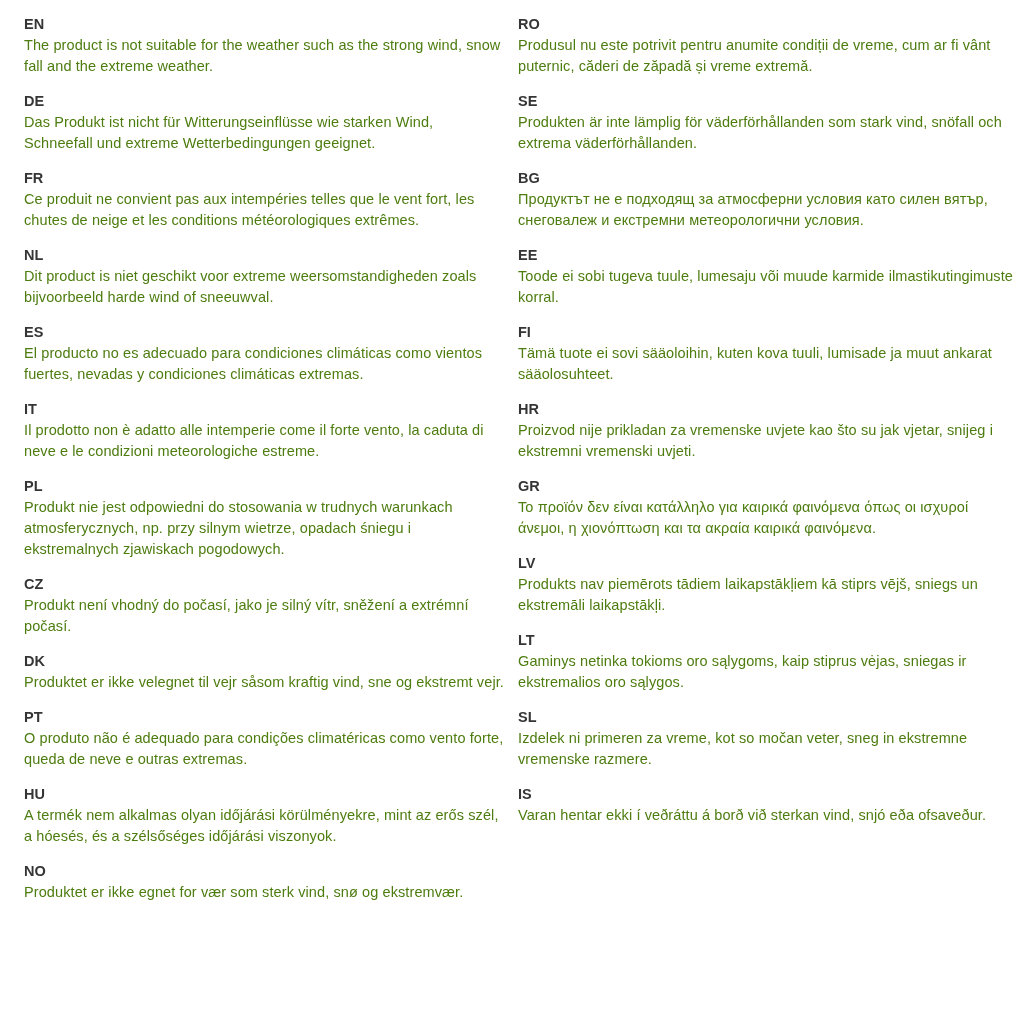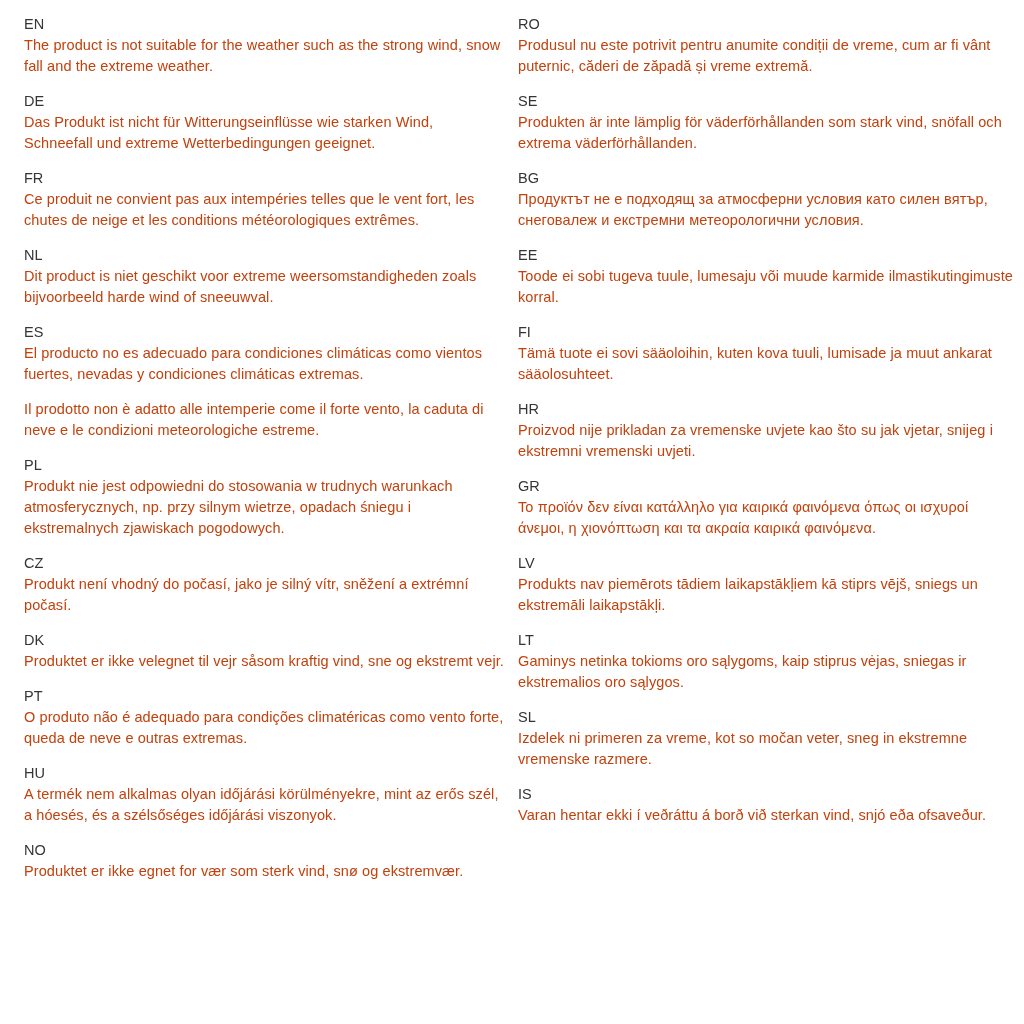--- a/index.html
+++ b/index.html
@@ -25,29 +25,29 @@
     grid-template-columns: 482px 1fr;
     column-gap: 12px;
   }
   .column {
     display: block;
   }
   .entry {
     margin-bottom: 14px;
   }
   .entry .code {
-    font-weight: normal;
+    font-weight: bold;
     font-size: 14.5px;
     line-height: 21px;
     color: #353535;
   }
   .entry .text {
     font-size: 14.5px;
     line-height: 21px;
-    color: #c2410c;
+    color: #4d7c0f;
     letter-spacing: 0.1px;
   }
 </style>
 </head>
 <body>
 
 <div class="page">
   <div class="columns">
     <div class="column" id="col-left">
         <div class="entry">
@@ -64,20 +64,21 @@
         </div>
         <div class="entry">
           <div class="code">NL</div>
           <div class="text">Dit product is niet geschikt voor extreme weersomstandigheden zoals bijvoorbeeld harde wind of sneeuwval.</div>
         </div>
         <div class="entry">
           <div class="code">ES</div>
           <div class="text">El producto no es adecuado para condiciones climáticas como vientos fuertes, nevadas y condiciones climáticas extremas.</div>
         </div>
         <div class="entry">
+          <div class="code">IT</div>
           <div class="text">Il prodotto non è adatto alle intemperie come il forte vento, la caduta di neve e le condizioni meteorologiche estreme.</div>
         </div>
         <div class="entry">
           <div class="code">PL</div>
           <div class="text">Produkt nie jest odpowiedni do stosowania w trudnych warunkach atmosferycznych, np. przy silnym wietrze, opadach śniegu i ekstremalnych zjawiskach pogodowych.</div>
         </div>
         <div class="entry">
           <div class="code">CZ</div>
           <div class="text">Produkt není vhodný do počasí, jako je silný vítr, sněžení a extrémní počasí.</div>
         </div>

